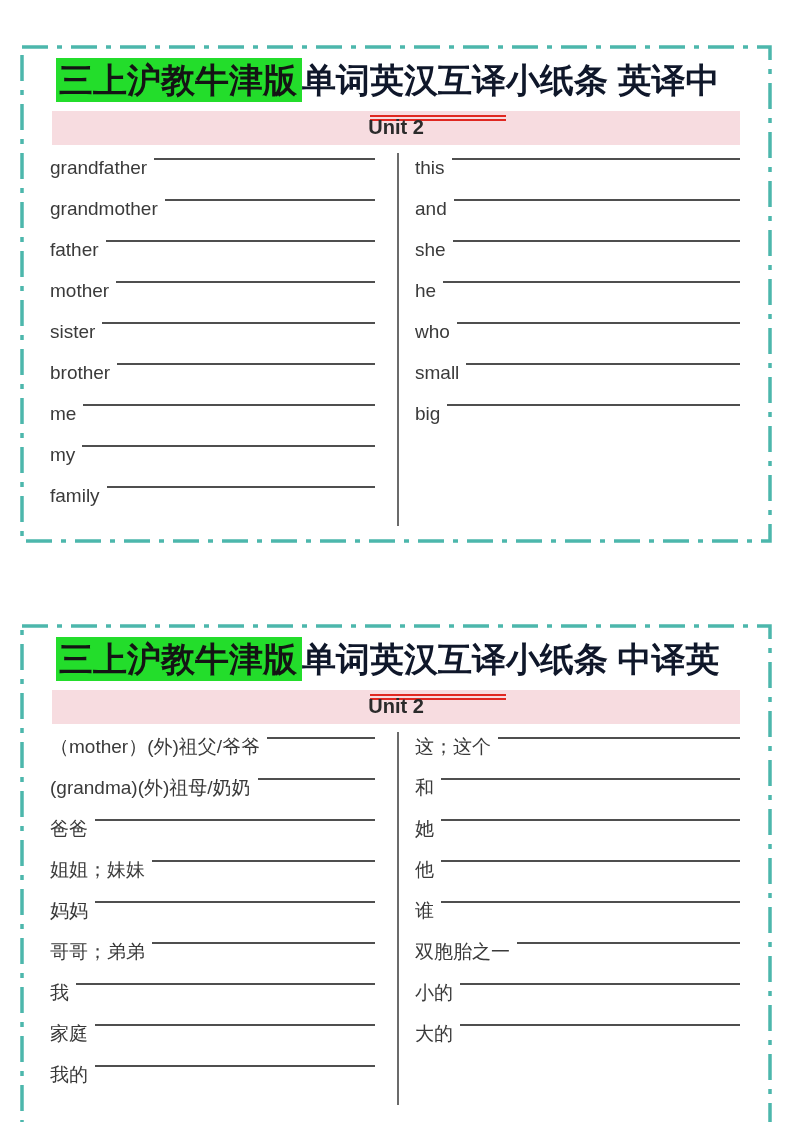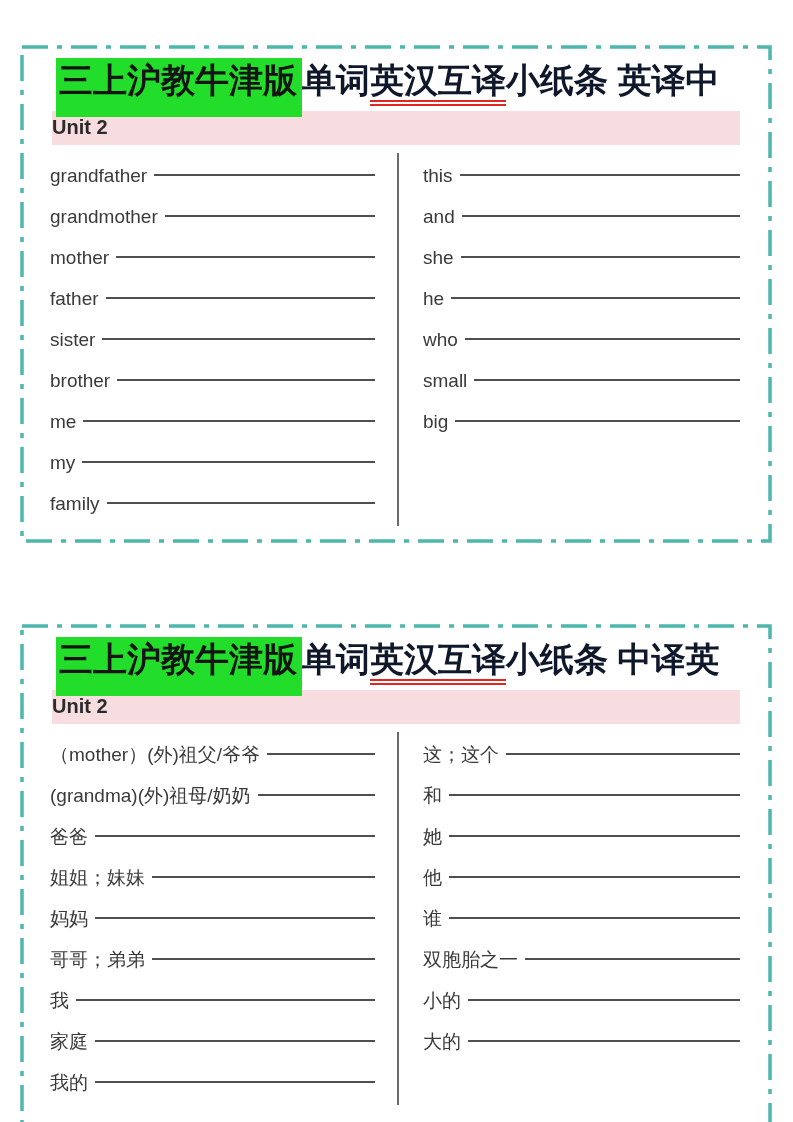--- a/index.html
+++ b/index.html
@@ -11,41 +11,41 @@
   .card{position:absolute;left:20px;width:752px;}
   #card1{top:45px;height:498px;}
   #card2{top:624px;height:503px;}
   .bframe{position:absolute;left:0;top:0;pointer-events:none;}
   .inner{position:absolute;left:14px;right:14px;top:8px;bottom:10px;}
   .title{
     margin:6px 18px 0 22px;
     font-size:34px;font-weight:bold;line-height:1.25;
     letter-spacing:0px;white-space:nowrap;
   }
-  .title .hl{background:#23dd2b;color:#141414;padding:3px 5px 18px 3px;}
+  .title .hl{background:#23dd2b;color:#141414;padding:3px 5px 3px 3px;}
   .title .red{color:#0f172a;}
   .title .underl{
     border-bottom:6px double #e02721;
-    padding-bottom:1px;
+    padding-bottom:16px;
   }
   .unit-bar{
     margin:9px 18px 0 18px;height:34px;
     background:#f7dce0;
-    display:flex;align-items:center;justify-content:flex-start;
+    display:flex;align-items:center;justify-content:center;
     font-size:20px;font-weight:bold;color:#2b2b2b;
   }
   .rows-area{
     display:grid;grid-template-columns:1fr 1fr;
     margin:8px 14px 0 16px;
   }
   .col{padding-top:4px;}
   .col-left{padding-right:20px;}
-  .col-right{border-left:2px solid #6b6b6b;padding-left:24px;padding-right:2px;}
+  .col-right{border-left:2px solid #6b6b6b;padding-left:16px;padding-right:2px;}
   .word-row{
-    display:flex;align-items:center;height:41px;
+    display:flex;align-items:flex-start;height:41px;
   }
   .word{
     font-size:19px;color:#3a3a3a;white-space:nowrap;
     padding-bottom:2px;line-height:1.2;
   }
   .blank{
     flex:1;border-bottom:2px solid #4f4f4f;
     margin:0 2px 6px 7px;height:1px;min-width:30px;
   }
 </style>
@@ -65,25 +65,25 @@
       <div class="col col-left">
           <div class="word-row">
             <span class="word">grandfather</span>
             <span class="blank"></span>
           </div>
           <div class="word-row">
             <span class="word">grandmother</span>
             <span class="blank"></span>
           </div>
           <div class="word-row">
+            <span class="word">father</span>
+            <span class="blank"></span>
+          </div>
+          <div class="word-row">
             <span class="word">mother</span>
-            <span class="blank"></span>
-          </div>
-          <div class="word-row">
-            <span class="word">father</span>
             <span class="blank"></span>
           </div>
           <div class="word-row">
             <span class="word">sister</span>
             <span class="blank"></span>
           </div>
           <div class="word-row">
             <span class="word">brother</span>
             <span class="blank"></span>
           </div>

